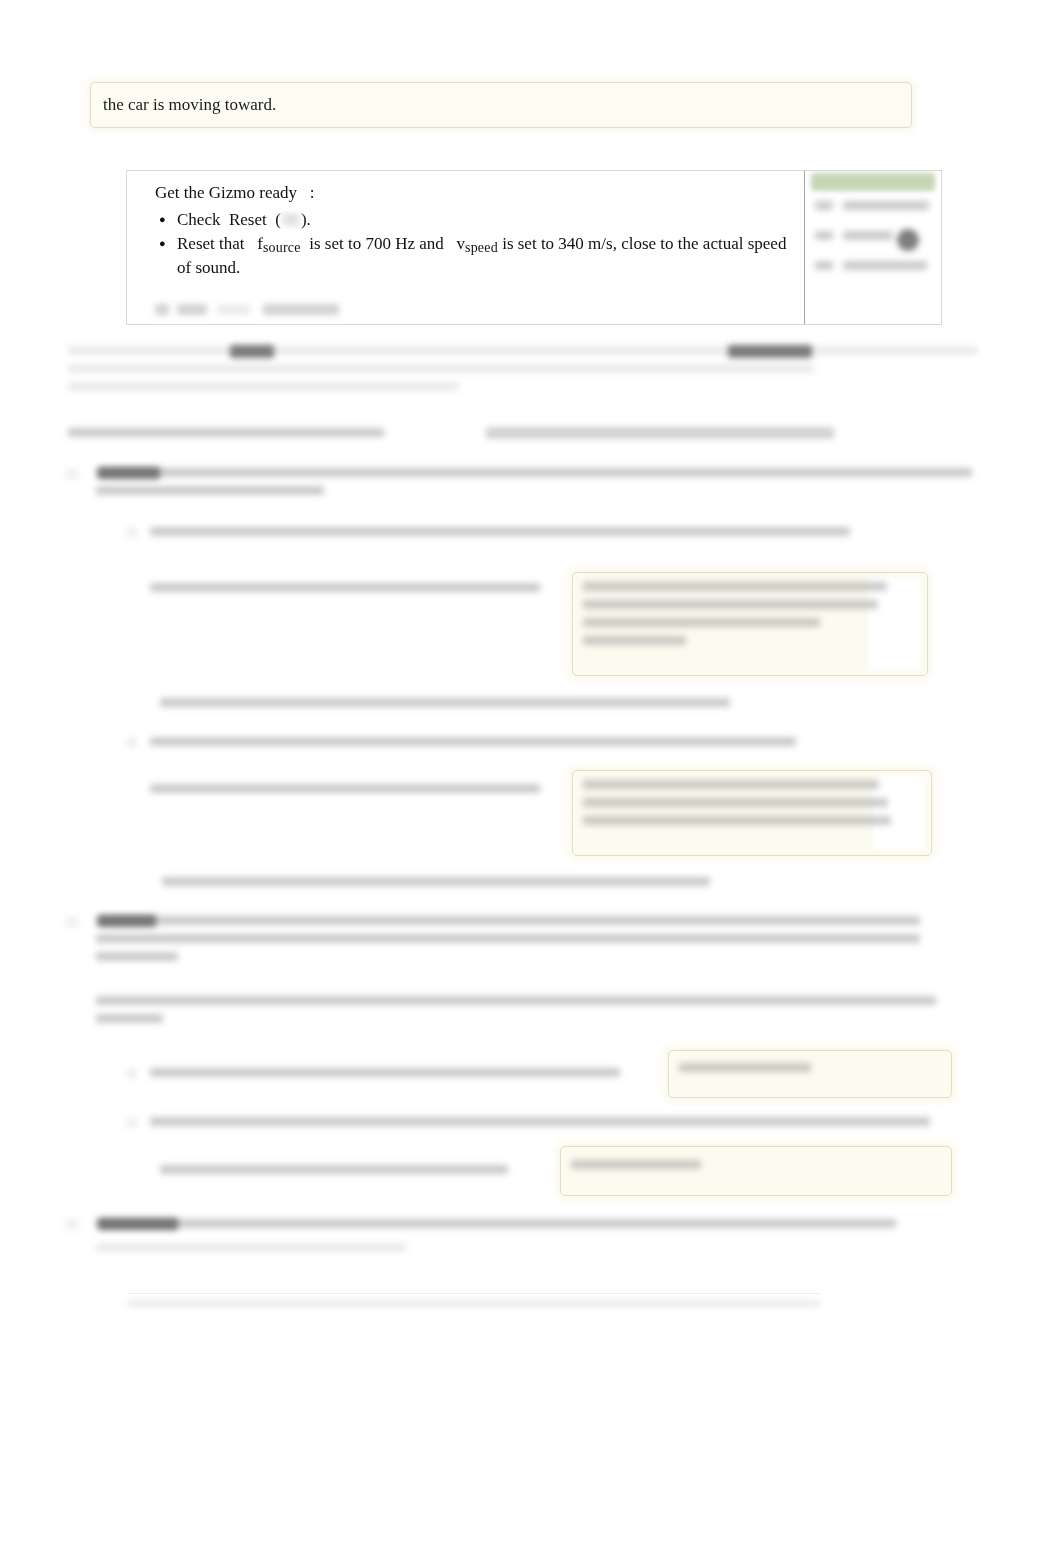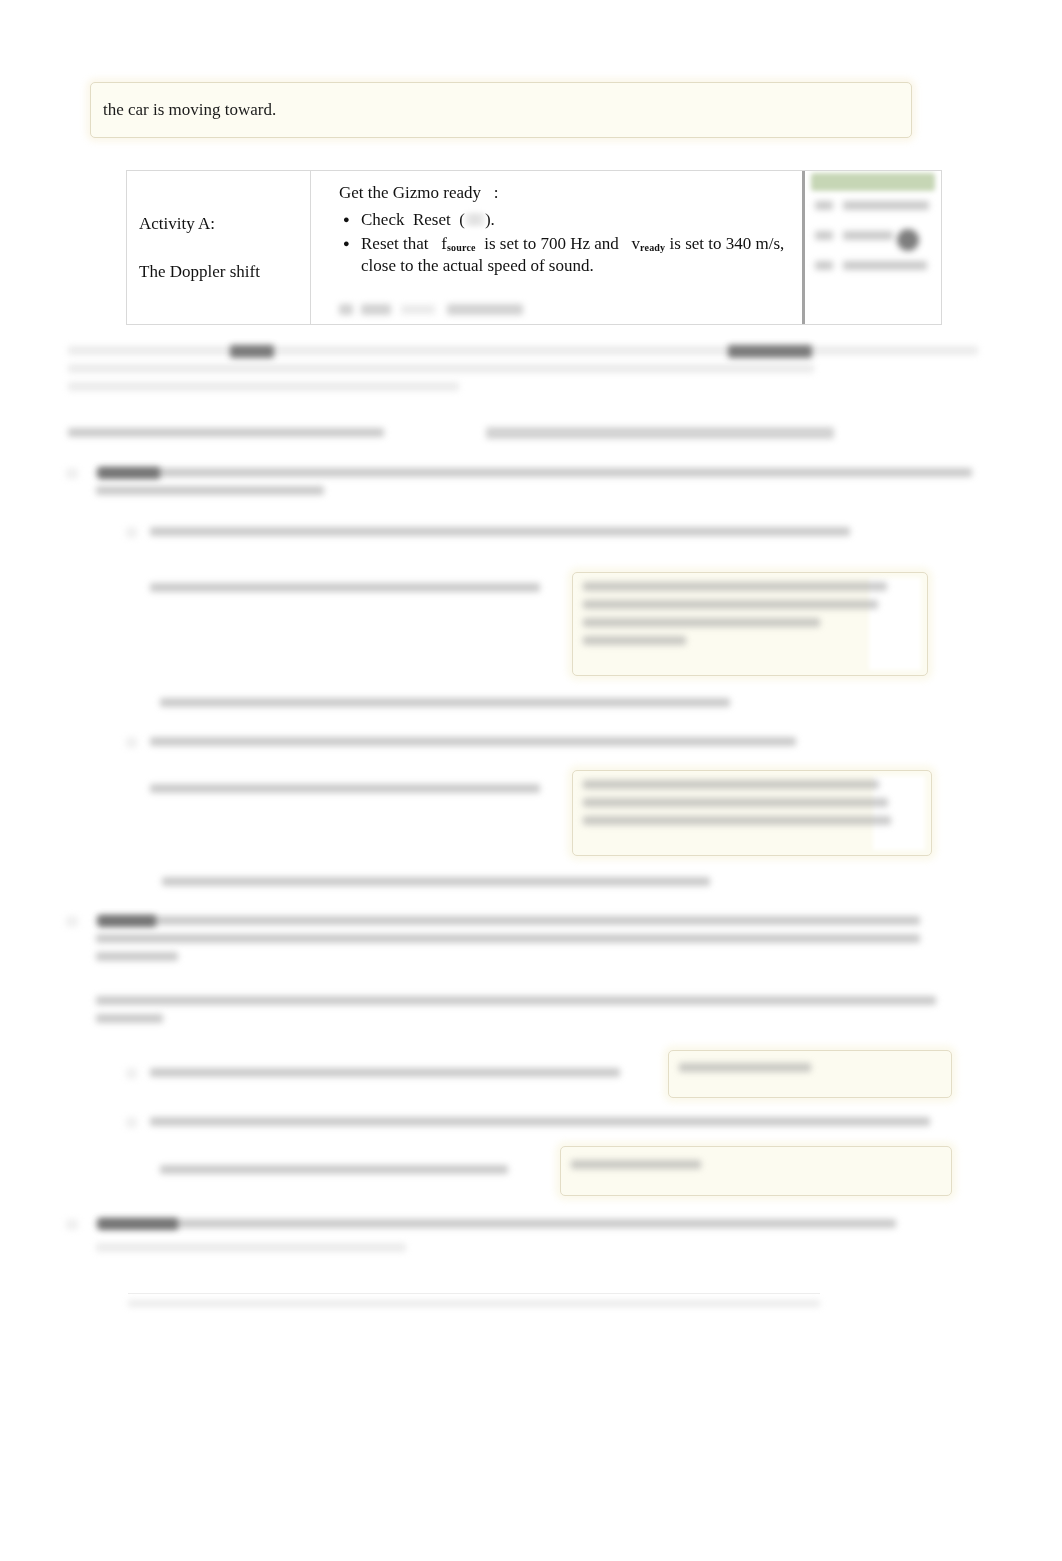--- a/index.html
+++ b/index.html
@@ -21,21 +21,21 @@
     inset: 0;
     background: #ffffff;
   }
 
   
   .top-answer-box {
     position: absolute;
     left: 90px;
     top: 82px;
     width: 822px;
-    height: 56px;
+    height: 46px;
     background: #fdfcf2;
     border: 1px solid #e2dcc4;
     border-radius: 5px;
     box-shadow: 0 0 6px 4px rgba(250,246,232,0.85);
     display: flex;
     align-items: center;
     padding: 0 12px;
     box-sizing: border-box;
   }
   .top-answer-box .txt {
@@ -67,21 +67,21 @@
     gap: 28px;
   }
   .act-title, .act-subtitle {
     font-size: 17px;
     color: #111111;
   }
   .act-cell-mid {
     flex: 1;
     box-sizing: border-box;
     padding: 12px 16px 6px 28px;
-    border-right: 3px solid #a3a3a3;
+    border-right: 1px solid #a3a3a3;
     position: relative;
   }
   .gizmo-ready {
     font-size: 17px;
     margin-bottom: 6px;
   }
   ul.gizmo-list {
     margin: 0;
     padding-left: 22px;
     list-style: none;
@@ -94,24 +94,23 @@
   }
   ul.gizmo-list li::before {
     content: "\25CF";
     position: absolute;
     left: -18px;
     top: 0;
     font-size: 11px;
     line-height: 1.9;
   }
   .sub {
-    font-size: 10px;
+    font-size: 14px;
     vertical-align: -0.22em;
     letter-spacing: 0.2px;
-    font-weight: bold;
   }
   .reset-icon-slot {
     display: inline-block;
     width: 20px;
     height: 15px;
     vertical-align: -2px;
     background: radial-gradient(ellipse at 50% 50%, #dcdcdc 0%, #ebebeb 55%, #f7f7f7 100%);
     filter: blur(2.2px);
     border-radius: 3px;
   }
@@ -215,42 +214,38 @@
 <body>
 
 <div class="page">
 
   <div class="top-answer-box">
     <span class="txt">the car is moving toward.</span>
   </div>
 
   <div class="activity-table">
 
-    <div class="act-cell-left">
-      <div class="act-title">Activity A:</div>
-      <div class="act-subtitle">The Doppler shift</div>
-    </div>
 
     <div class="act-cell-mid">
       <div class="gizmo-ready">
         <span>Get the Gizmo ready</span>
         &nbsp;&nbsp;<span>:</span>
       </div>
 
       <ul class="gizmo-list">
         <li>
           <span>Check</span>
           &nbsp;<span>Reset</span>
           &nbsp;<span>(</span><span class="reset-icon-slot"></span><span>).</span>
         </li>
         <li>
           <span>Reset that</span>
           &nbsp;&nbsp;<span><span>f</span><span class="sub">source</span></span>
           &nbsp;<span>is set to 700 Hz and</span>
-          &nbsp;&nbsp;<span><span>v</span><span class="sub">ready</span></span>
+          &nbsp;&nbsp;<span><span>v</span><span class="sub">speed</span></span>
           <span>is set to 340 m/s, close to the actual speed of sound.</span>
         </li>
       </ul>
 
       <div class="blur-bullet-row">
         <div class="blurchunk" style="left:0; top:2px; width:14px; height:11px;"></div>
         <div class="blurchunk" style="left:22px; top:2px; width:30px; height:11px;"></div>
         <div class="blurchunk light" style="left:62px; top:3px; width:34px; height:9px;"></div>
         <div class="blurchunk" style="left:108px; top:2px; width:76px; height:11px;"></div>
       </div>

